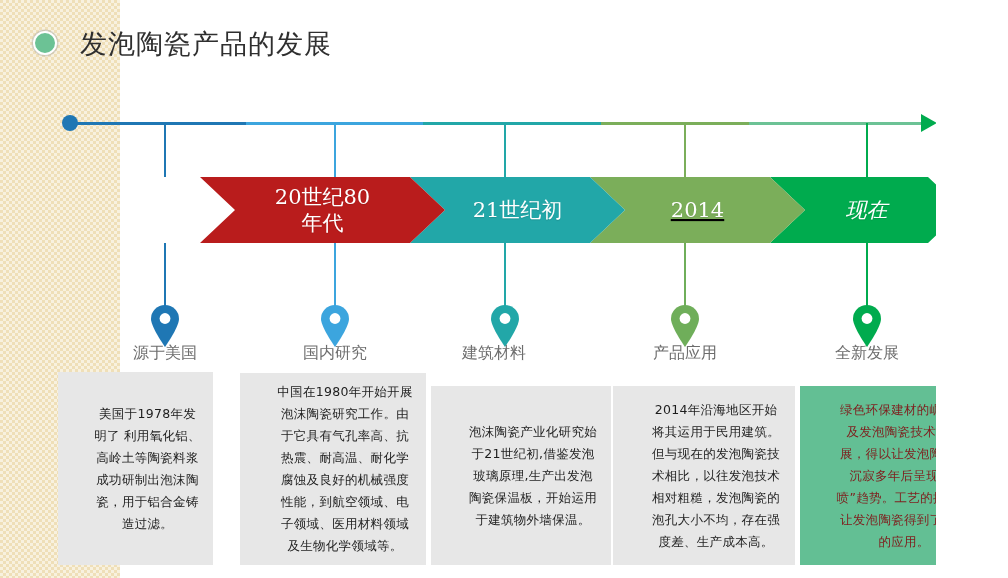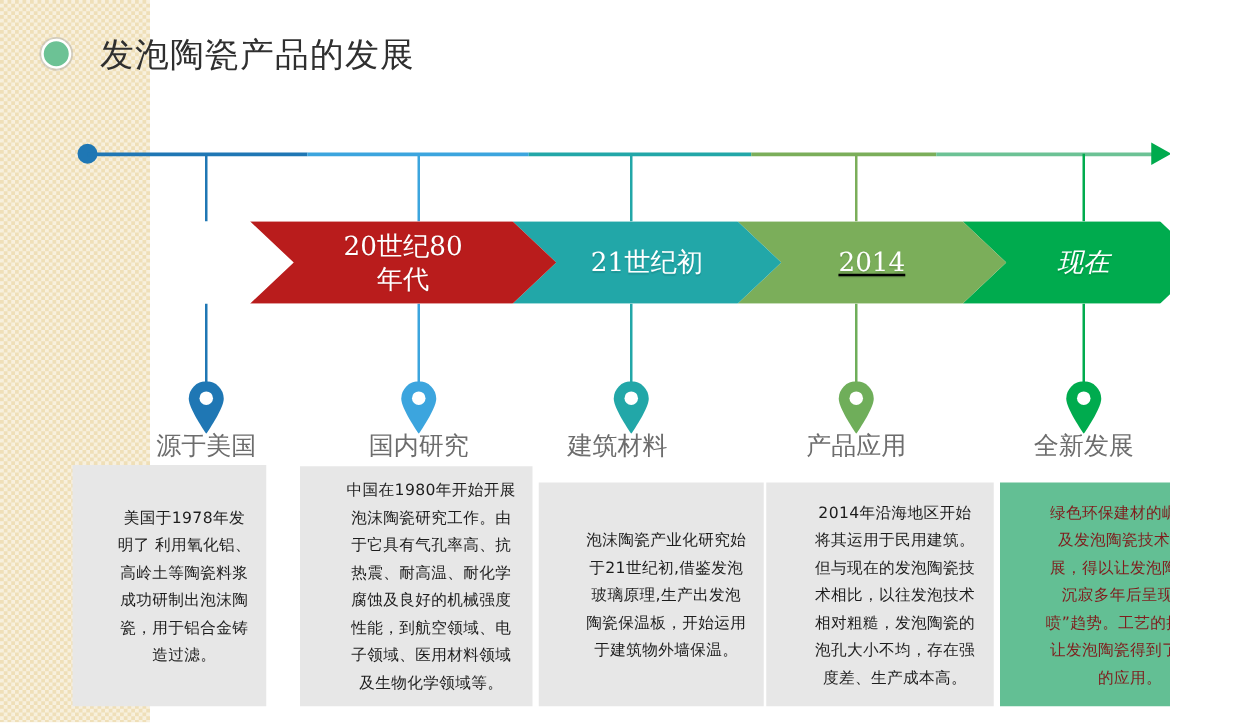--- a/index.html
+++ b/index.html
@@ -138,21 +138,21 @@
     height: 42px;
     top: 305px;
   }
   .pin svg { display: block; width: 30px; height: 42px; }
 
   
   .stage-label {
     position: absolute;
     top: 343px;
     text-align: center;
-    font-size: 20px;
+    font-size: 16px;
     color: #6d6d6d;
     font-family: "DejaVu Serif", "Liberation Serif", serif;
     white-space: nowrap;
   }
 
   
   .card {
     position: absolute;
     box-sizing: border-box;
     background: #e7e7e7;

